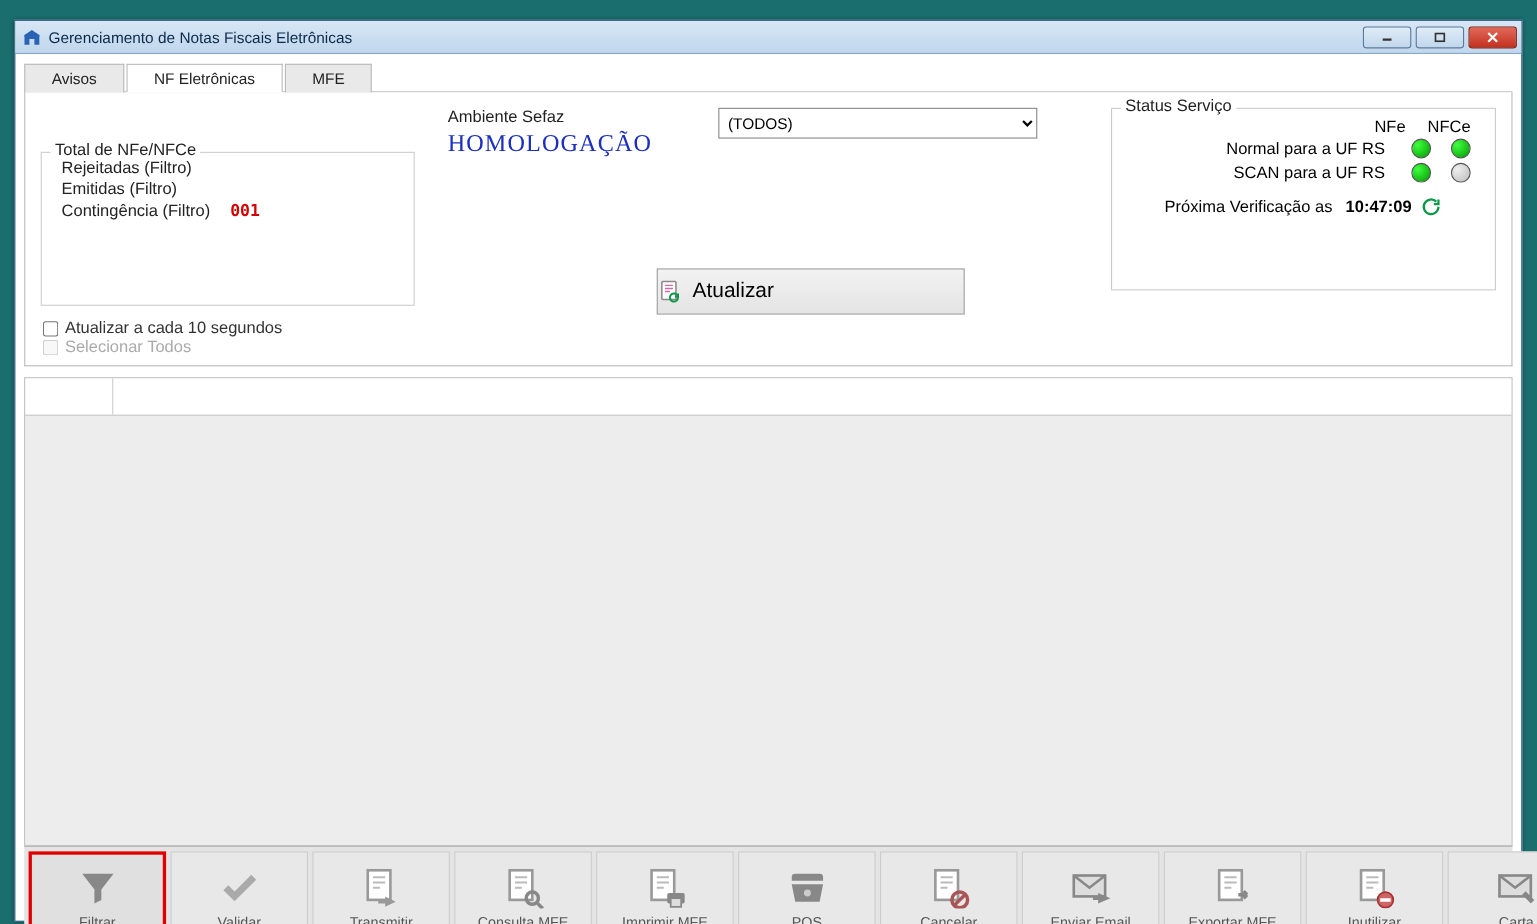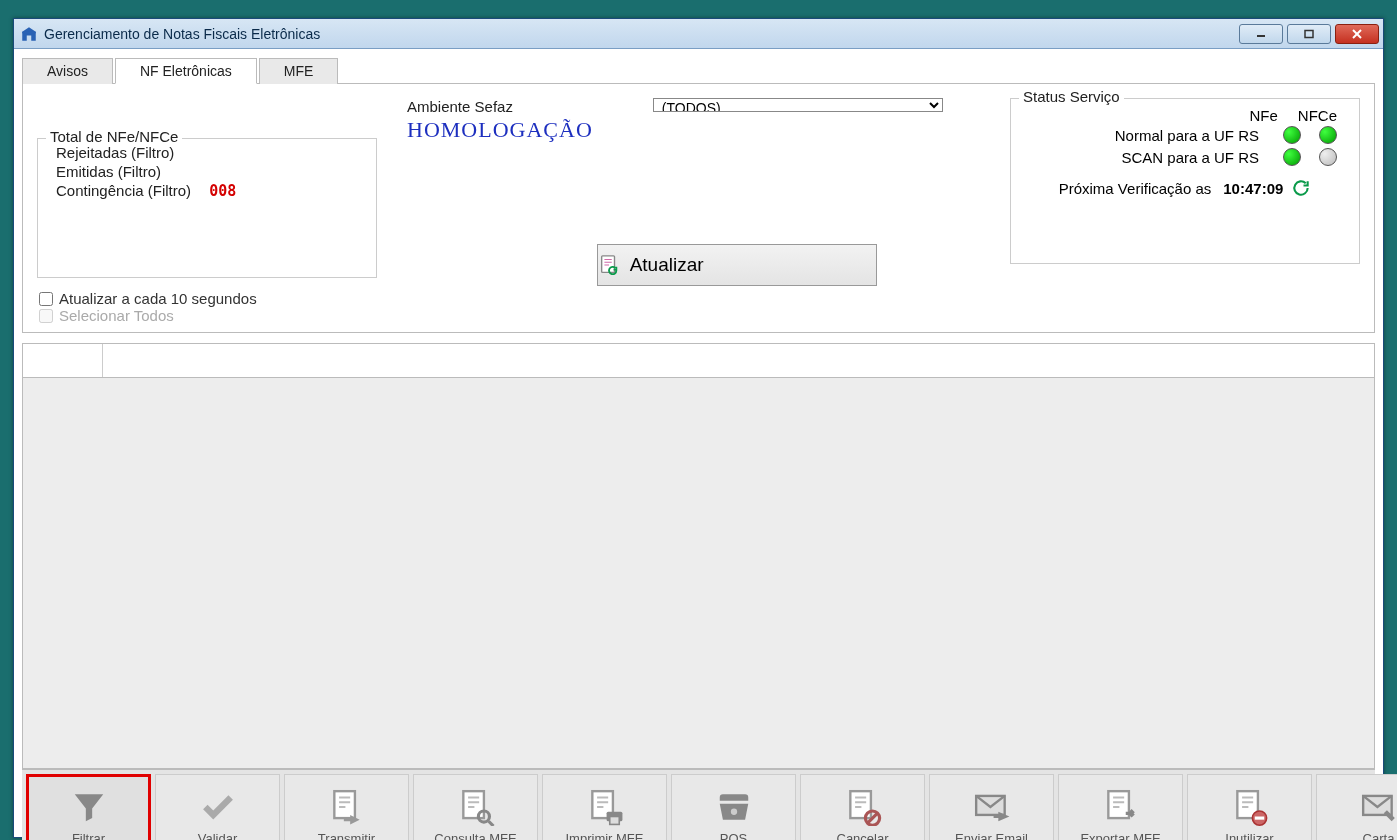--- a/index.html
+++ b/index.html
@@ -21,21 +21,21 @@
   .fieldset { border: 1px solid #ccc; padding: 4px 10px 8px 10px; position: relative; }
   .fieldset .legend { position: absolute; top: -11px; left: 8px; background: #fff; padding: 0 4px; font-size: 15px; color: #222; }
   .totals-box { width: 340px; height: 140px; margin-top: 40px; }
   .totals-box .row { font-size: 15px; color: #222; padding: 1px 0 1px 8px; }
   .totals-box .cont-val { color: #d40000; font-family: Consolas, monospace; font-weight: bold; margin-left: 14px; }
   .amb-col { margin-left: 10px; }
   .amb-col .lbl { font-size: 15px; color: #222; }
   .amb-col .val { font-family: 'Comic Sans MS', cursive; font-size: 22px; color: #1d2fbf; letter-spacing: 1px; margin-top: 2px; }
   .notas-col { margin-left: 40px; }
   .notas-col .lbl { font-size: 15px; color: #222; margin-bottom: 6px; }
-  .notas-col select { width: 290px; height: 14px; font-size: 14px; background:#fff; border:1px solid #888; padding:0 4px;}
+  .notas-col select { width: 290px; height: 28px; font-size: 14px; background:#fff; border:1px solid #888; padding:0 4px;}
   .status-box { width: 350px; height: 166px; margin-left: auto; }
   .status-head { display: flex; justify-content: flex-end; gap: 20px; padding-right: 12px; font-size: 15px; margin-top: 4px; }
   .status-row { display: flex; align-items: center; justify-content: flex-end; padding: 2px 12px 2px 0; font-size: 15px; gap: 18px; }
   .status-row .srlabel { flex:1; text-align: right; margin-right: 6px; }
   .dot { width: 18px; height: 18px; border-radius: 50%; border: 1px solid #555; display:inline-block; }
   .dot.green { background: radial-gradient(circle at 30% 30%, #3fff3f, #009a00); }
   .dot.gray { background: radial-gradient(circle at 30% 30%, #eee, #bbb); }
   .prox-row { display:flex; align-items:center; justify-content:center; gap:8px; padding: 10px 6px 0 6px; font-size:15px; }
   .prox-row .time { font-weight: bold; margin-left:4px; }
   .refresh-ic { width:20px; height:20px; color:#0a8a4a; }
@@ -96,21 +96,21 @@
     </div>
 
     <div class="panel">
       <div class="top-row">
         <div class="fieldset totals-box">
           <span class="legend">Total de NFe/NFCe</span>
           <div class="row">Rejeitadas (Filtro)</div>
           <div class="row">Emitidas (Filtro)</div>
           <div class="row">
             <span>Contingência (Filtro)</span>
-            <span class="cont-val">008</span>
+            <span class="cont-val">001</span>
           </div>
         </div>
 
         <div class="amb-col">
           <div class="lbl">Ambiente Sefaz</div>
           <div class="val">HOMOLOGAÇÃO</div>
         </div>
 
         <div class="notas-col">
           <select>

